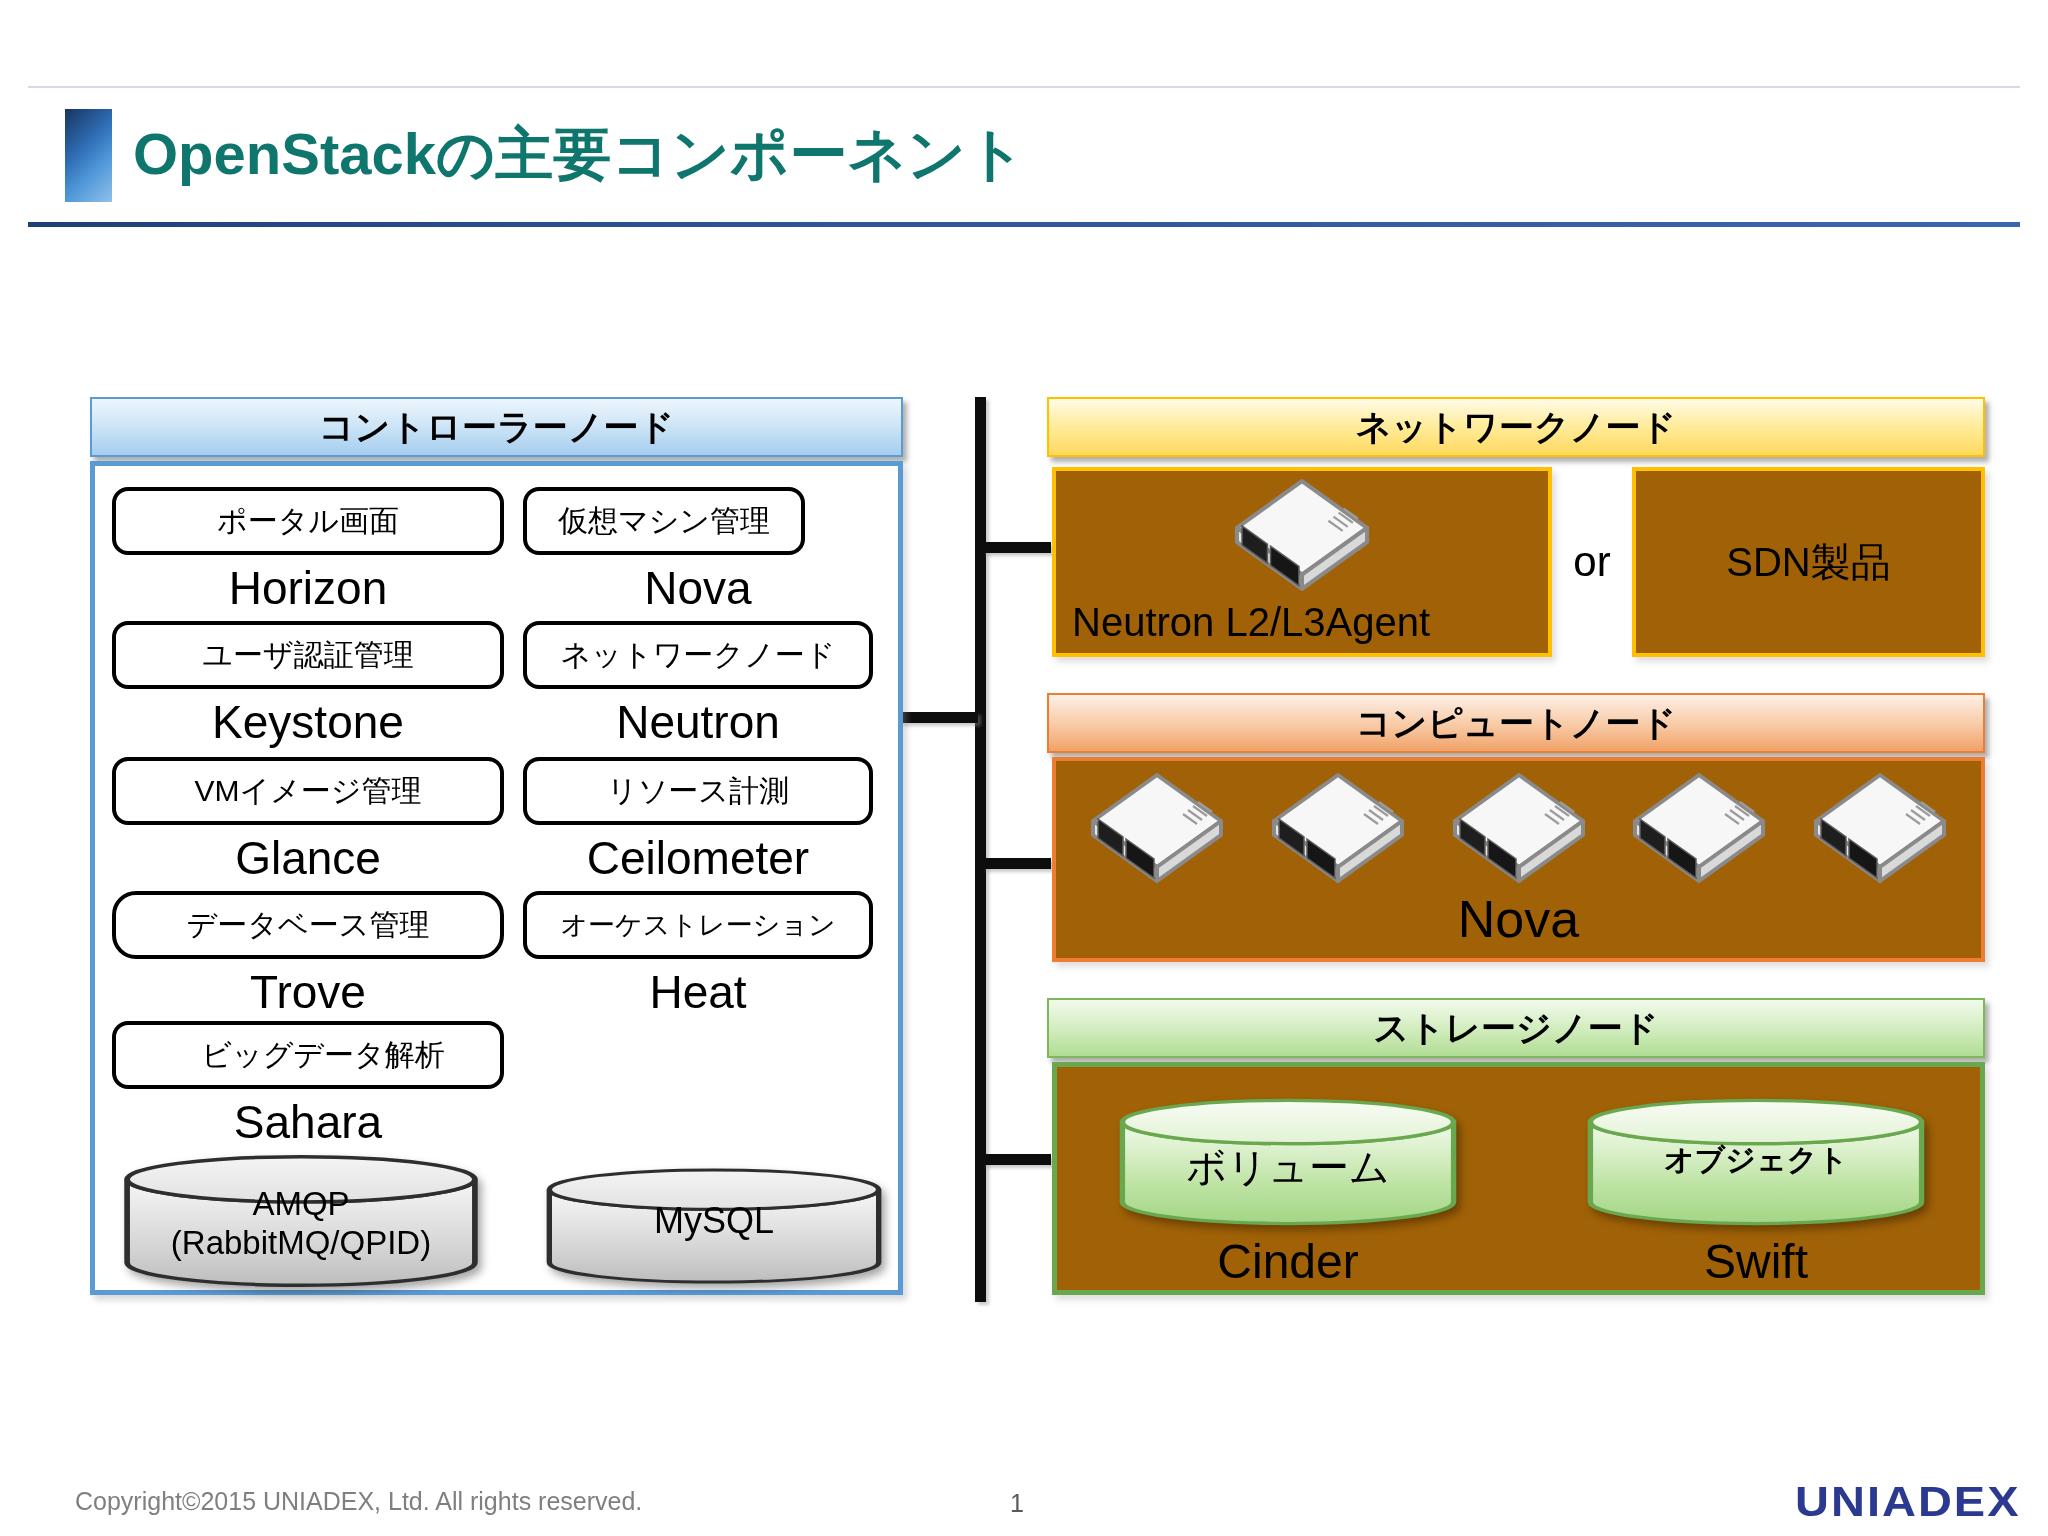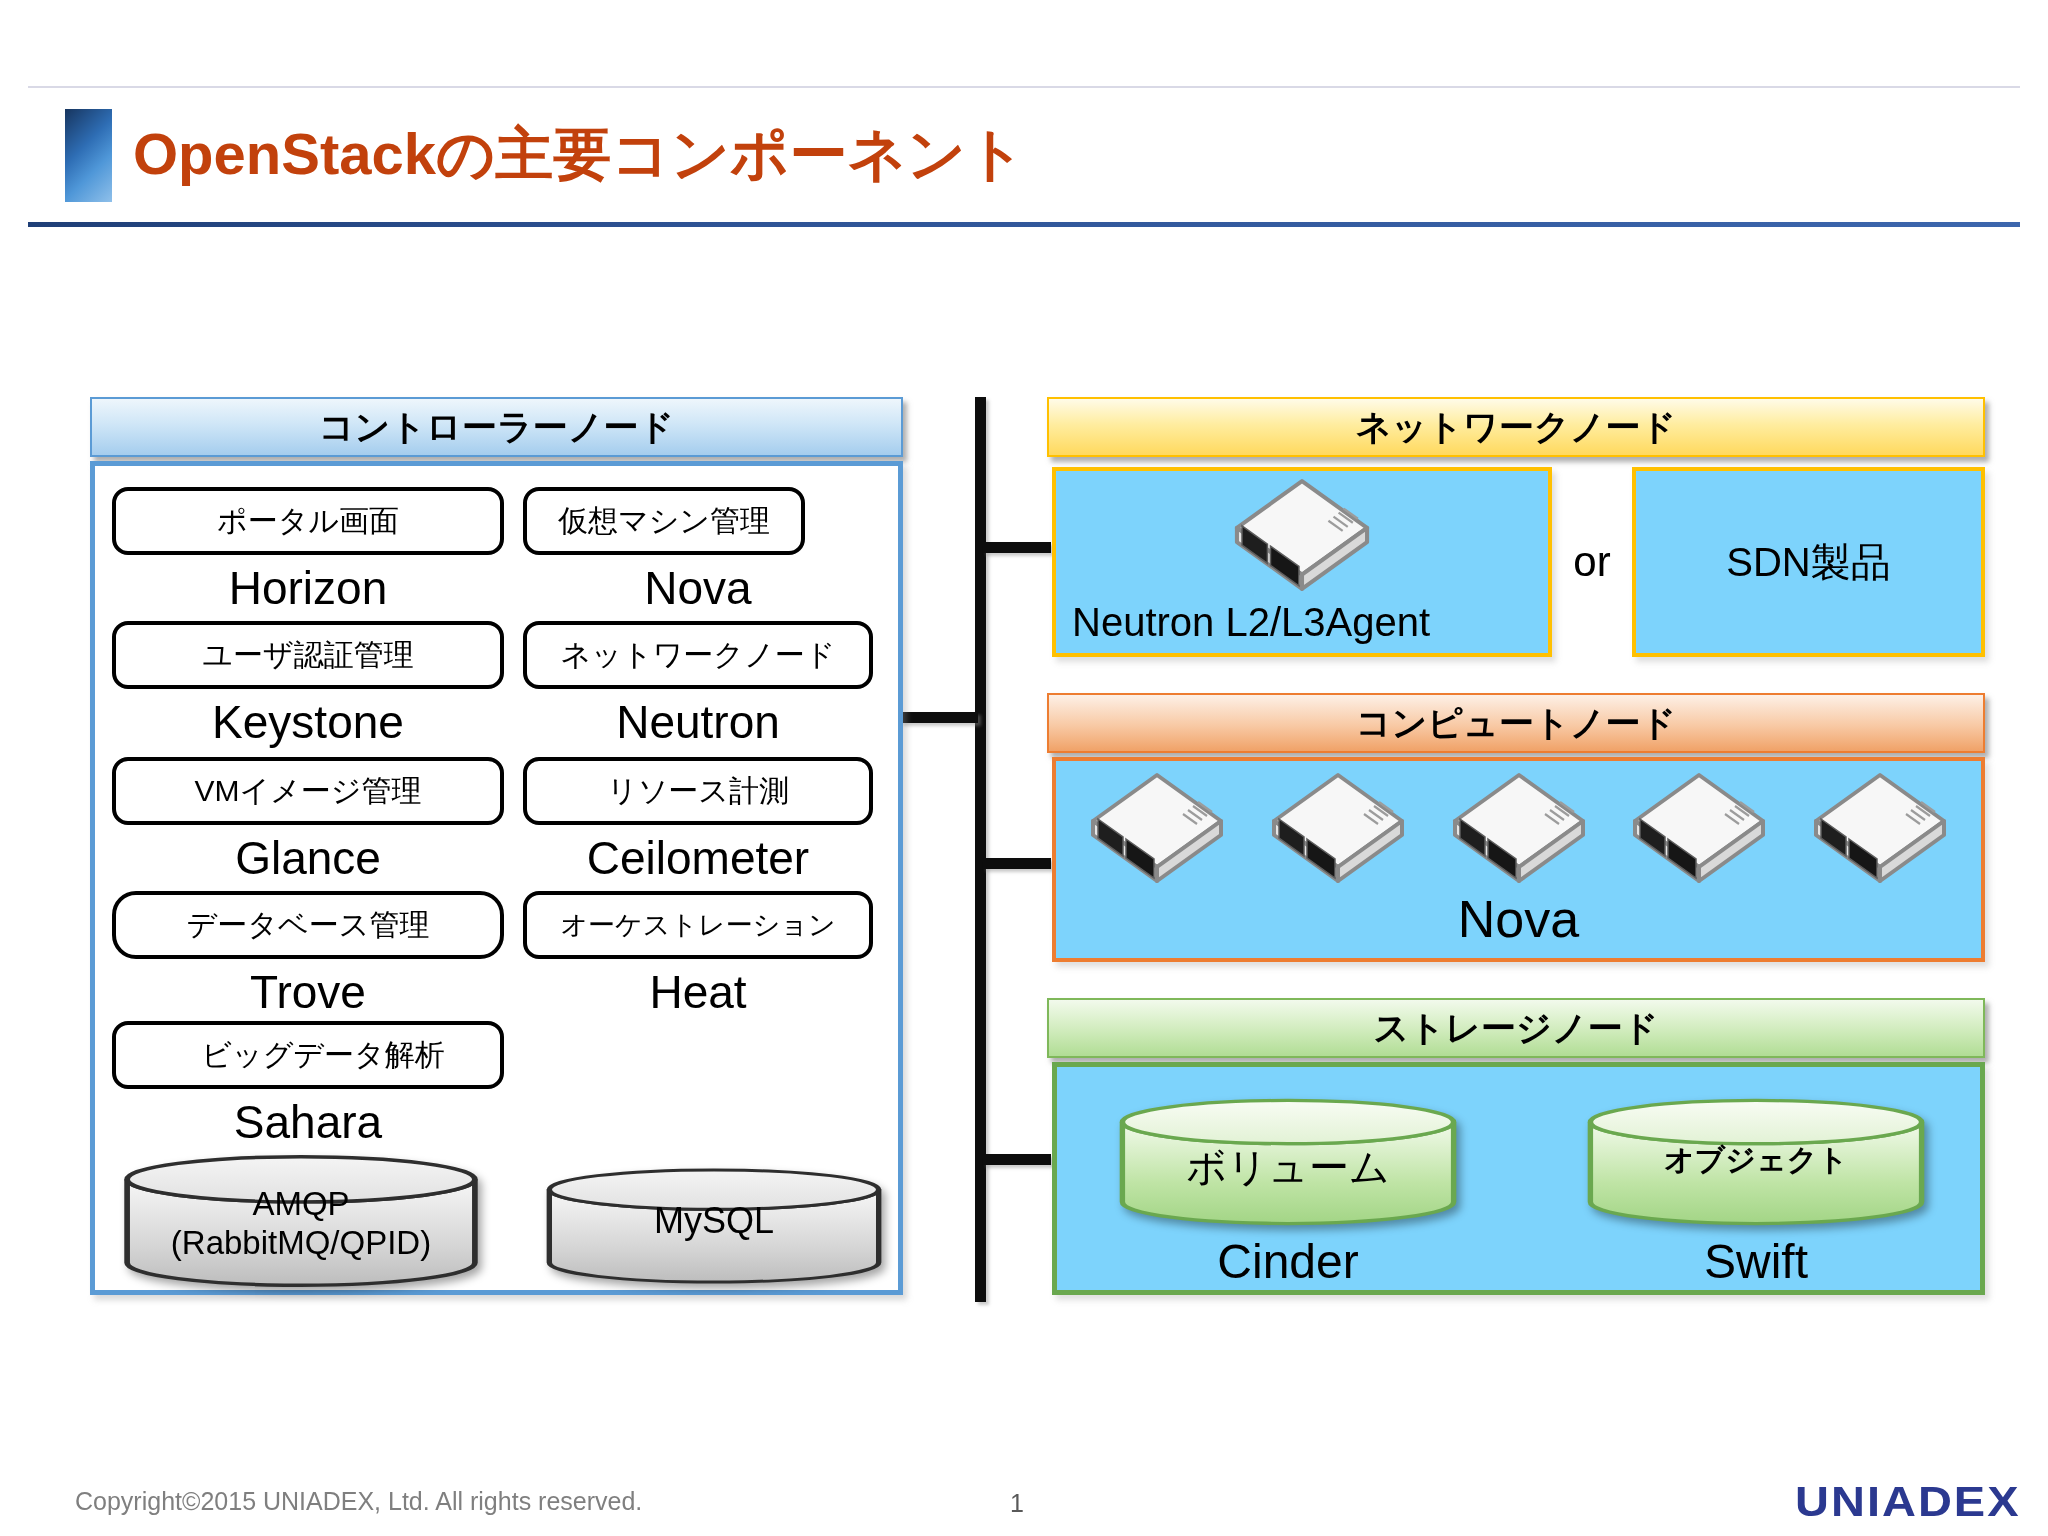--- a/index.html
+++ b/index.html
@@ -7,21 +7,21 @@
     position:relative;width:2048px;height:1536px;background:#ffffff;overflow:hidden;
     font-family:"Liberation Sans",sans-serif;color:#111;
   }
   .abs{position:absolute;box-sizing:border-box;}
 
   
   .top-line{left:28px;top:86px;width:1992px;height:2px;background:#d9d9e6;}
   .title-accent{left:65px;top:109px;width:47px;height:93px;
     background:linear-gradient(135deg,#17355f 0%,#2e6db4 40%,#4f97d8 65%,#8fc0ea 100%);}
   .page-title{left:133px;top:104px;width:1700px;height:100px;
-    font-size:58px;font-weight:bold;color:#c2410c;line-height:100px;}
+    font-size:58px;font-weight:bold;color:#0f766e;line-height:100px;}
   .title-rule{left:28px;top:222px;width:1992px;height:5px;
     background:linear-gradient(90deg,#1f3f77 0%,#2e5395 35%,#3c66ad 100%);}
 
   
   .node-header{
     height:60px;border:2px solid;text-align:center;
     font-size:35px;font-weight:bold;line-height:56px;color:#000;
     box-shadow:4px 5px 5px rgba(110,110,110,0.55);
   }
   .hdr-blue{background:linear-gradient(#eef6fc 0%,#cfe6f7 45%,#a5cdee 100%);border-color:#5b9bd5;}
@@ -39,21 +39,21 @@
   }
   .comp-label{
     height:62px;display:flex;align-items:center;justify-content:center;
     font-size:46px;color:#000;
   }
 
   
   .wire{background:#0d0d0d;box-shadow:3px 3px 3px rgba(140,140,140,0.45);}
 
   
-  .frame{background:#7dd3fc;border:4px solid;box-shadow:4px 5px 6px rgba(150,150,150,0.3);}
+  .frame{background:#a16207;border:4px solid;box-shadow:4px 5px 6px rgba(150,150,150,0.3);}
   .frame-yellow{border-color:#ffc000;}
   .frame-orange{border-color:#ed7d31;}
   .frame-green{border-color:#6aa84f;border-width:5px;}
 
   .agent-label{position:absolute;left:16px;bottom:8px;font-size:40px;color:#000;}
   .or-label{display:flex;align-items:center;justify-content:center;font-size:42px;color:#000;}
   .sdn-box{display:flex;align-items:center;justify-content:center;font-size:40px;color:#000;}
 
   .icons-row{display:flex;justify-content:space-between;padding:8px 26px 0 26px;}
   .nova-label{text-align:center;font-size:52px;color:#000;margin-top:0px;}

